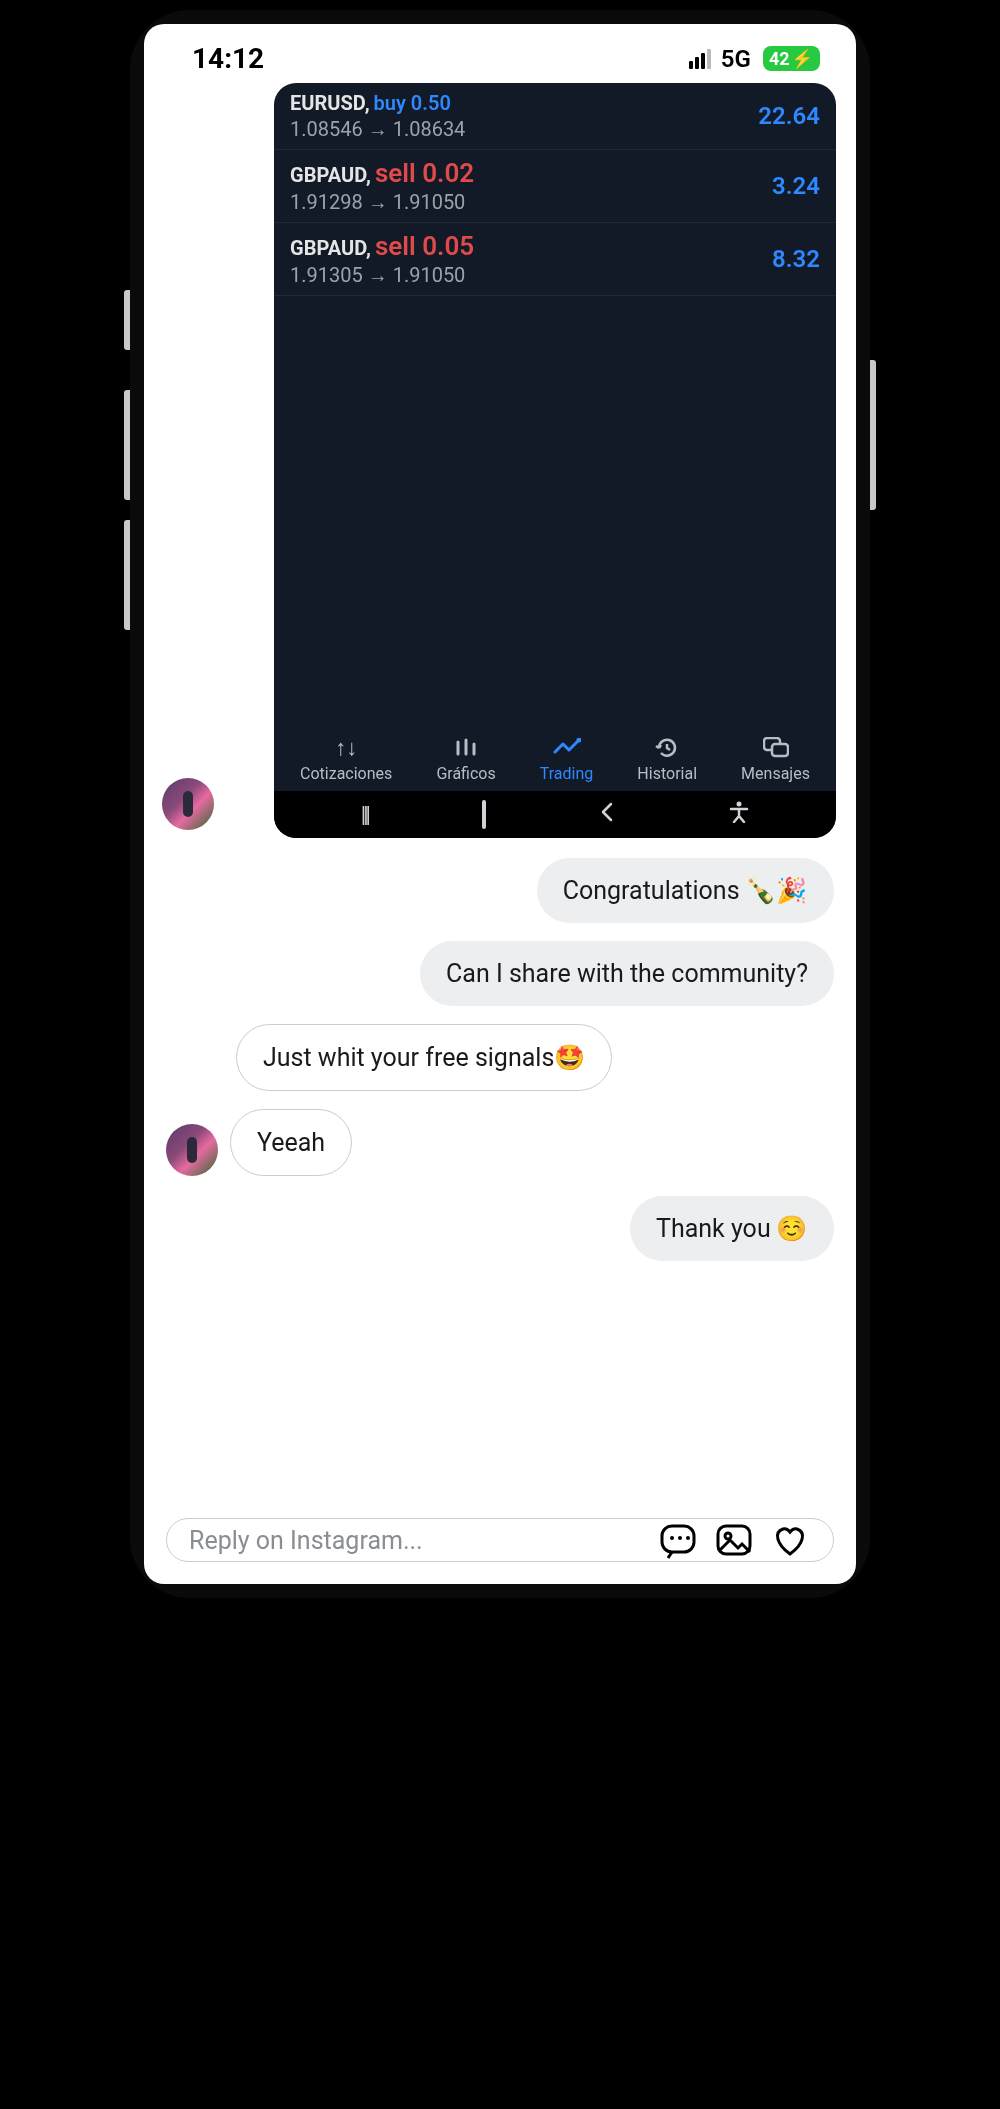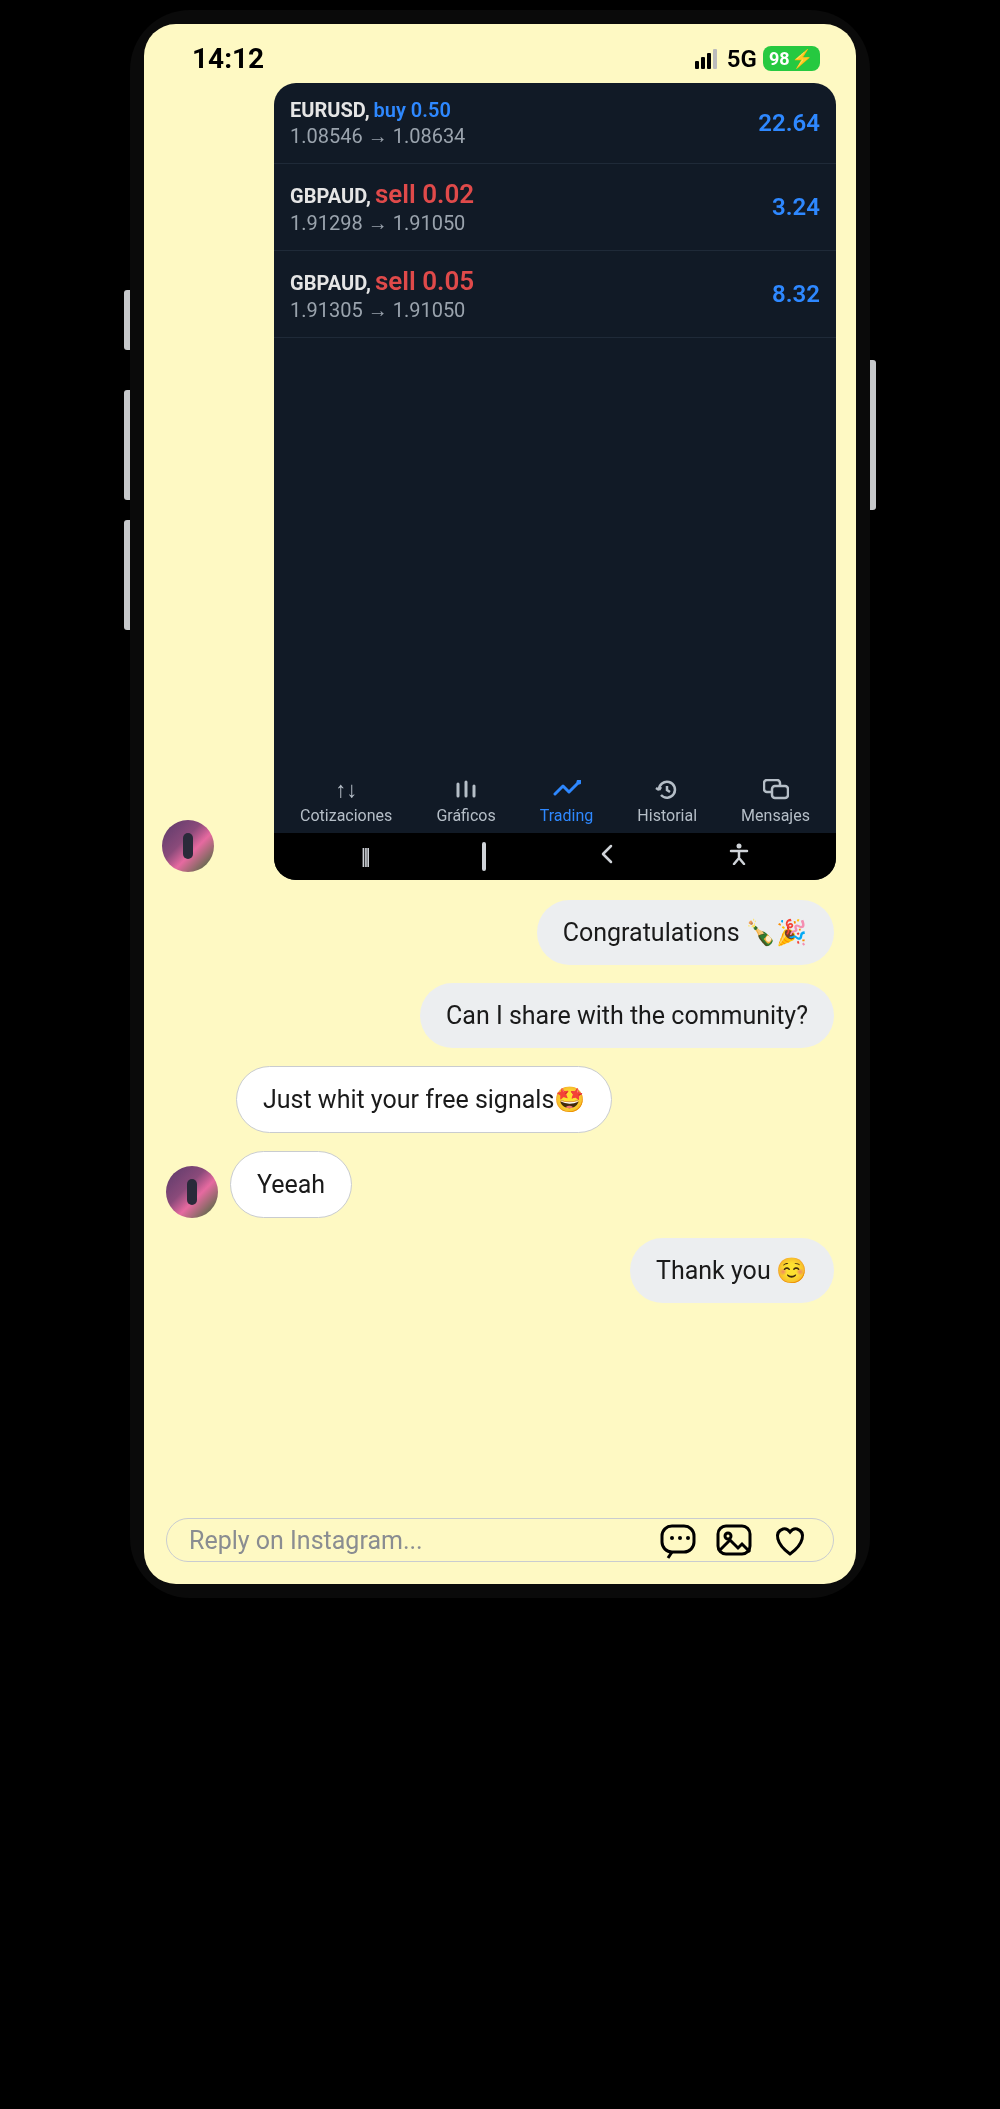--- a/index.html
+++ b/index.html
@@ -12,22 +12,22 @@
   }
   .phone-frame {
     width: 740px;
     background: #0a0a0a;
     border-radius: 60px;
     padding: 14px;
     position: relative;
     margin-top: 10px;
   }
   .screen {
-    background: #fef9c3;
-    border-radius: 32px;
+    background: #ffffff;
+    border-radius: 20px;
     overflow: hidden;
     min-height: 1560px;
     position: relative;
     padding: 18px 0 0 0;
   }
 
   
   .status-bar {
     display: flex;
     justify-content: space-between;
@@ -38,21 +38,21 @@
   }
   .status-right { display: flex; align-items: center; gap: 6px; }
   .signal-bars {
     display: inline-flex;
     align-items: flex-end;
     gap: 2px;
     margin-right: 4px;
   }
   .bar { width: 4px; background: #000; border-radius: 1px; }
   .b1 { height: 8px; } .b2 { height: 12px; } .b3 { height: 16px; } .b4 { height: 20px; background:#bbb; }
-  .net-5g { font-weight: 600; font-size: 24px; margin-right: 0; }
+  .net-5g { font-weight: 600; font-size: 24px; margin-right: 6px; }
   .battery {
     background: #26c940;
     color: #fff;
     font-size: 18px;
     font-weight: 700;
     border-radius: 8px;
     padding: 2px 6px;
     display: inline-flex;
     align-items: center;
     gap: 2px;
@@ -116,21 +116,21 @@
     border-radius:5px;
   }
   .embedded-shot {
     flex: 1;
     background: #111a26;
     border-radius: 22px;
     overflow: hidden;
     margin-left: 48px;
   }
   .trade-row {
-    padding: 15px 16px;
+    padding: 8px 16px;
     border-bottom: 1px solid #1f2a38;
     display: flex;
     justify-content: space-between;
     align-items: center;
   }
   .trade-left .pair { color: #e5e5e5; font-weight: 700; font-size: 20px; display:inline; }
   .trade-left .dir-buy { color: #2e88ff; font-weight: 600; font-size: 20px; }
   .trade-left .dir-sell { color: #e04a4a; font-weight: 600; font-size: 26px; }
   .trade-left .prices { color: #9aa3ad; font-size: 20px; margin-top: 2px; }
   .trade-value { color: #2e88ff; font-size: 24px; font-weight: 600; }
@@ -238,21 +238,21 @@
       <div>14:12</div>
       <div class="status-right">
         <span class="signal-bars">
           <span class="bar b1"></span>
             <span class="bar b2"></span>
             <span class="bar b3"></span>
             <span class="bar b4"></span>
         </span>
         <span class="net-5g">5G</span>
         <span class="battery">
-          <span>98</span>
+          <span>42</span>
             <span>⚡</span>
         </span>
       </div>
     </div>
 
 
     <div class="embedded-row">
       <div class="msg-avatar"></div>
       <div class="embedded-shot">
 

